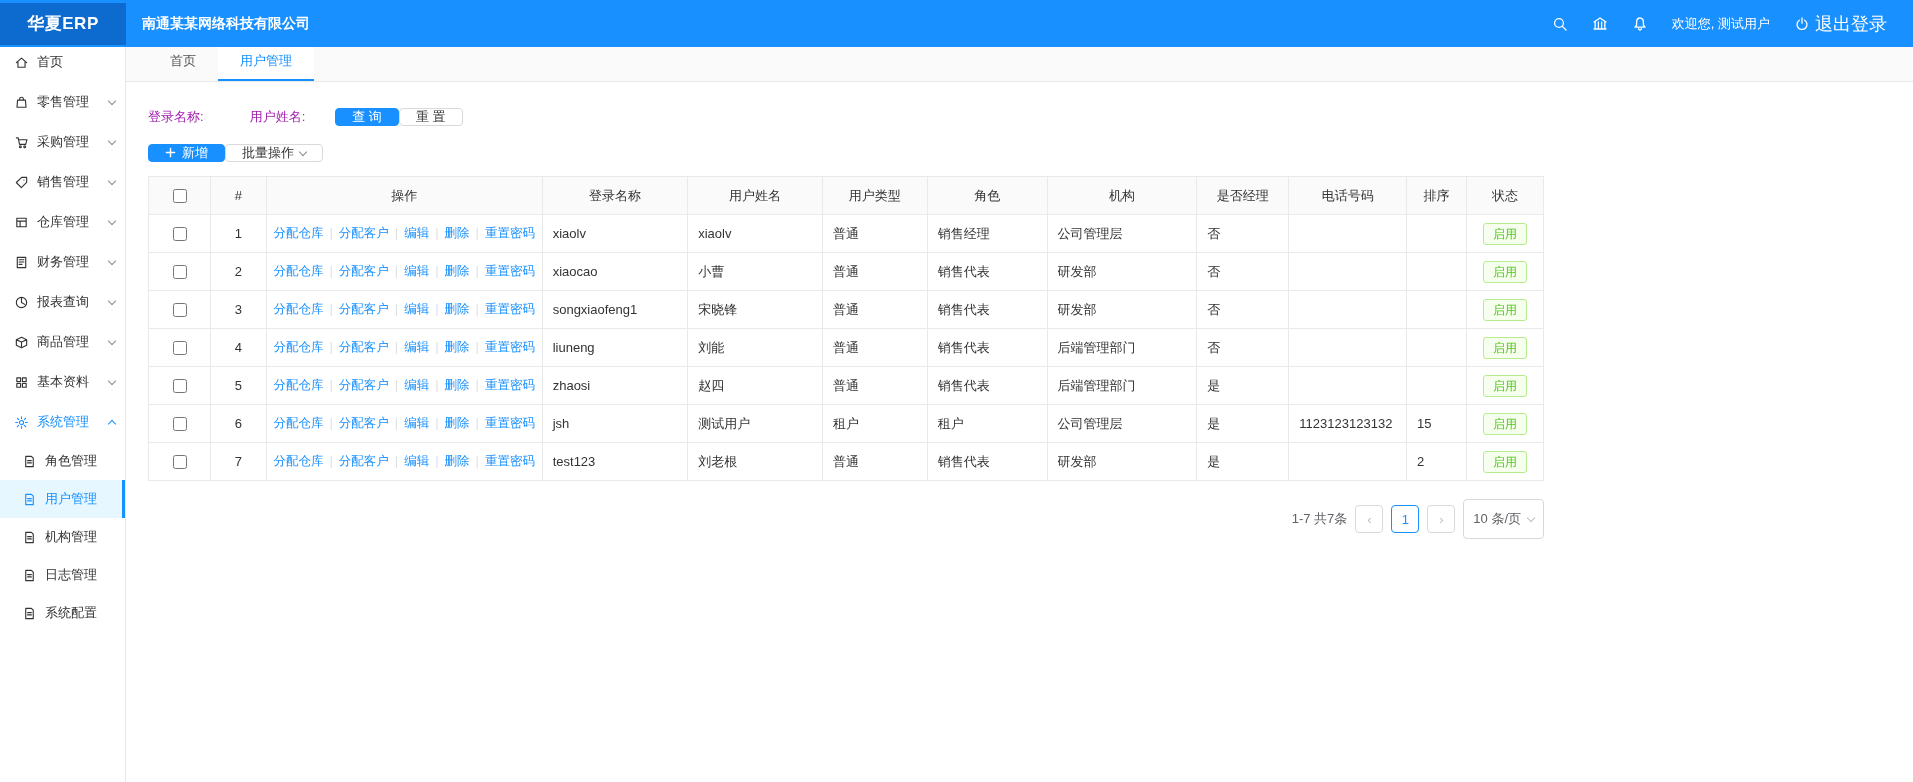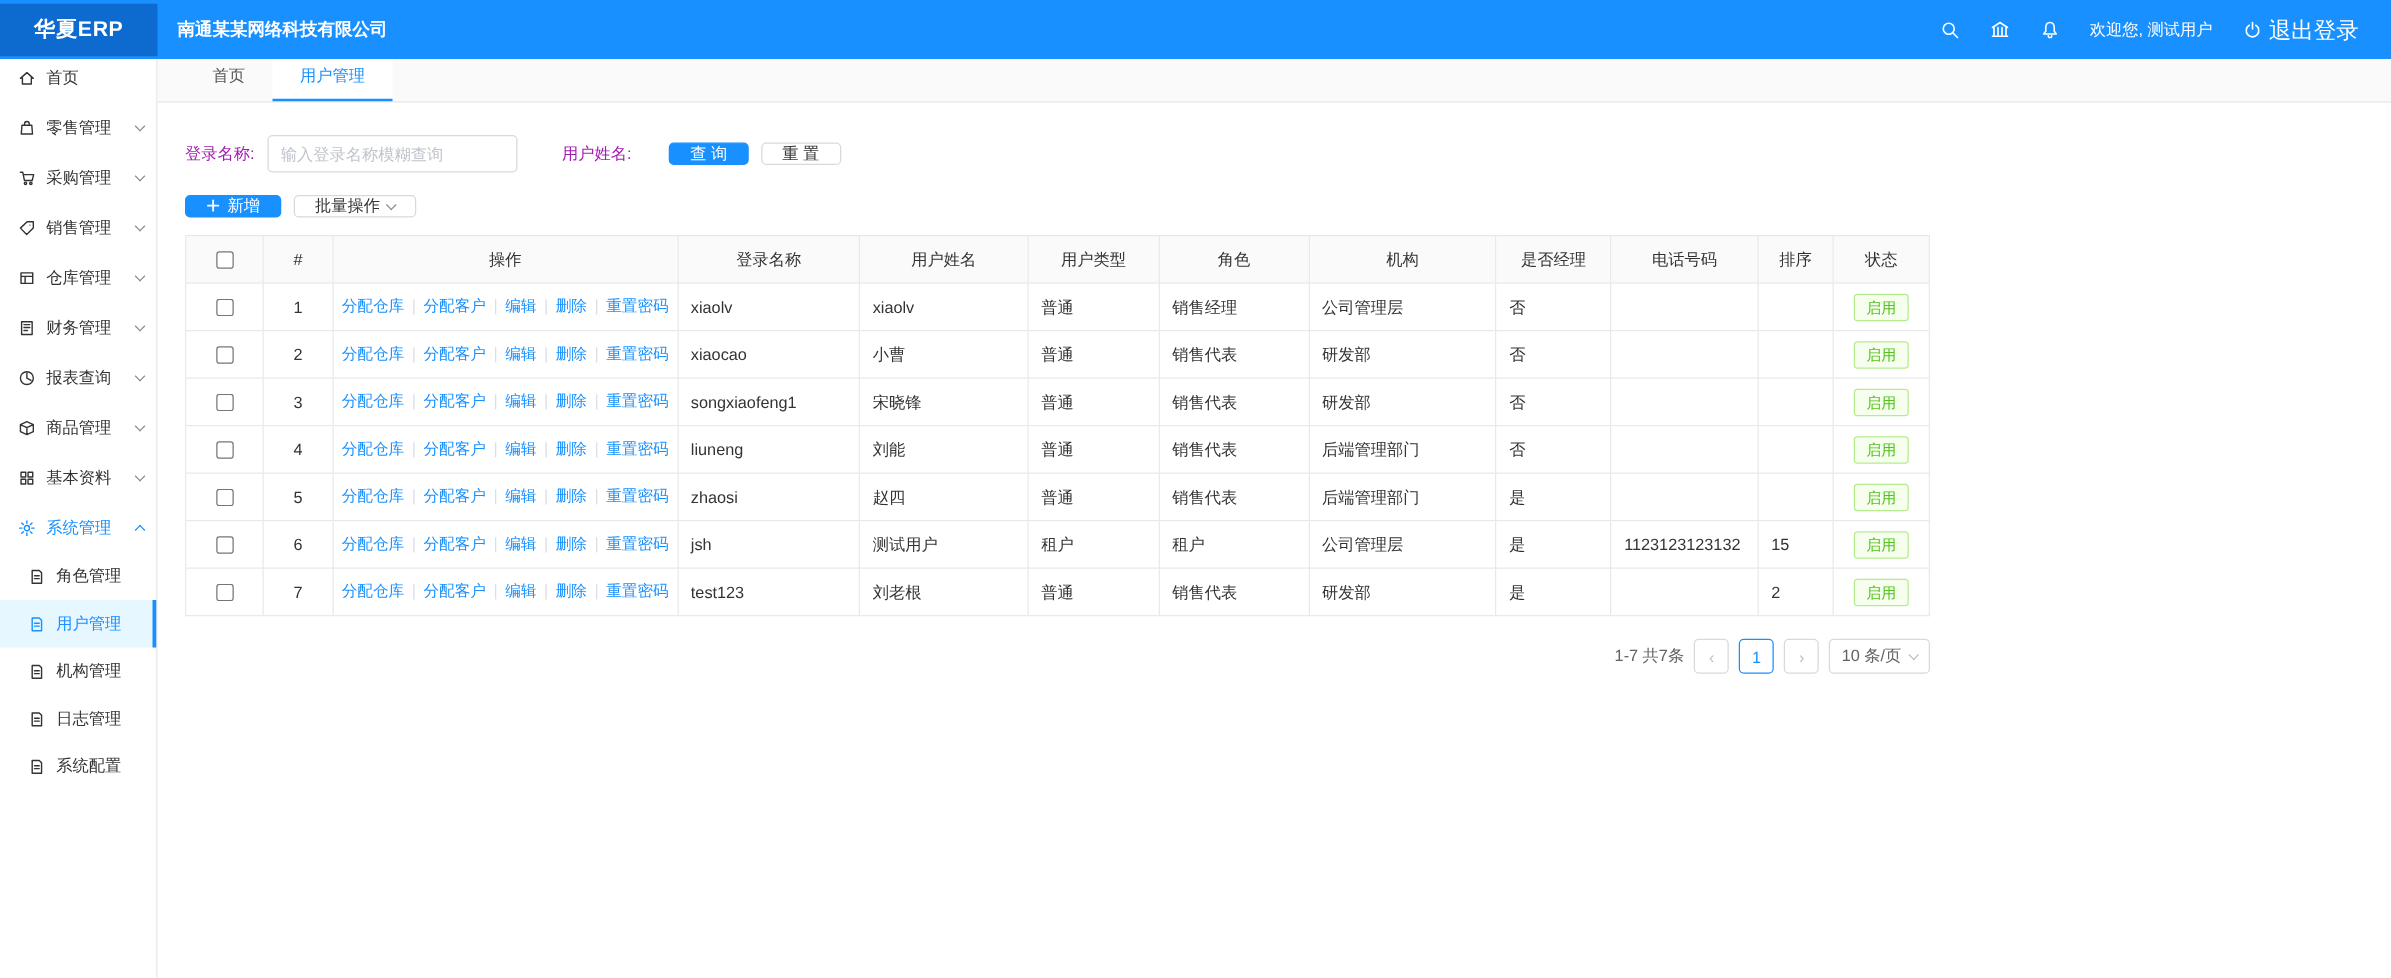--- a/index.html
+++ b/index.html
@@ -38,39 +38,39 @@
   .content { padding:18px 22px 0 22px; width:1440px; }
   
   .search-row { display:flex; align-items:center; margin:8px 0 18px; }
   .form-label { color:#a21caf; margin-right:10px; }
   .group2 { margin-left:36px; }
   .text-input { height:30px; width:200px; border:1px solid #d9d9d9; border-radius:4px; padding:0 10px; font-size:13px; color:#333; outline:none; font-family:"Liberation Sans",sans-serif; }
   .text-input.w260 { width:260px; }
   .text-input::placeholder { color:#c0c4cc; }
   .btn { height:18px; border-radius:4px; border:1px solid #d9d9d9; background:#fff; color:#333; padding:0 16px; font-size:13px; cursor:pointer; display:inline-flex; align-items:center; gap:6px; font-family:"Liberation Sans",sans-serif; }
   .btn-primary { background:#1890ff; border-color:#1890ff; color:#fff; }
-  .ml20 { margin-left:20px; } .ml10 { margin-left:10px; }
+  .ml20 { margin-left:20px; } .ml10 { }
   .plus-icon svg { width:11px; height:11px; fill:none; stroke:#fff; stroke-width:1.6; stroke-linecap:round; }
   .btn .chev { margin-top:-2px; }
   .toolbar { display:flex; align-items:center; margin-bottom:14px; }
   
   table { border-collapse:collapse; width:100%; table-layout:fixed; }
   th,td { border:1px solid #e9e9e9; height:38px; padding:0 10px; font-size:13px; color:#333; white-space:nowrap; overflow:hidden; text-overflow:ellipsis; }
   th { background:#fafafa; font-weight:normal; color:#333; }
   .c-center { text-align:center; }
   td.ops { text-align:center; padding:0 4px; }
   td.ops a { color:#1890ff; text-decoration:none; font-size:12.5px; }
   .sep { color:#dcdfe6; margin:0 6px; }
   input[type="checkbox"] { width:14px; height:14px; accent-color:#1890ff; }
   .badge { display:inline-block; padding:2px 9px; border:1px solid #b7eb8f; background:#f6ffed; color:#52c41a; border-radius:3px; font-size:12px; line-height:16px; }
   
   .pagination { display:flex; align-items:center; justify-content:flex-end; gap:8px; margin-top:18px; color:#606266; font-size:13px; }
   .page-btn { width:28px; height:28px; border:1px solid #d9d9d9; border-radius:4px; display:flex; align-items:center; justify-content:center; color:#bfbfbf; background:#fff; cursor:pointer; }
   .page-btn.num { border-color:#1890ff; color:#1890ff; }
-  .page-size { height:28px; border:1px solid #d9d9d9; border-radius:4px; display:flex; align-items:center; padding:0 9px; gap:7px; color:#606266; background:#fff; cursor:pointer; }
+  .page-size { height:40px; border:1px solid #d9d9d9; border-radius:4px; display:flex; align-items:center; padding:0 9px; gap:7px; color:#606266; background:#fff; cursor:pointer; }
   .page-size .chev { border-color:#bfbfbf; }
 </style>
 </head>
 <body>
 
 <header class="topbar">
   <div class="logo">华夏ERP</div>
   <div class="company">南通某某网络科技有限公司</div>
   <div class="top-right">
     <span class="top-icon">
@@ -242,21 +242,20 @@
 <main class="main">
   <div class="tabbar">
       <div class="tab"><span>首页</span></div>
       <div class="tab active"><span>用户管理</span></div>
     </div>
 
   <div class="content">
 
     <div class="search-row">
       <span class="form-label">登录名称:</span>
-      <input type="text" class="text-input" placeholder="输入登录名称模糊查询" style="">
       <span class="form-label group2">用户姓名:</span>
       <button class="btn btn-primary ml20">查 询</button>
       <button class="btn ml10">重 置</button>
     </div>
 
     <div class="toolbar">
       <button class="btn btn-primary">
         <span class="plus-icon">
           <svg viewBox="0 0 12 12">
               <path d="M6 1.5 V10.5 M1.5 6 H10.5"></path>

